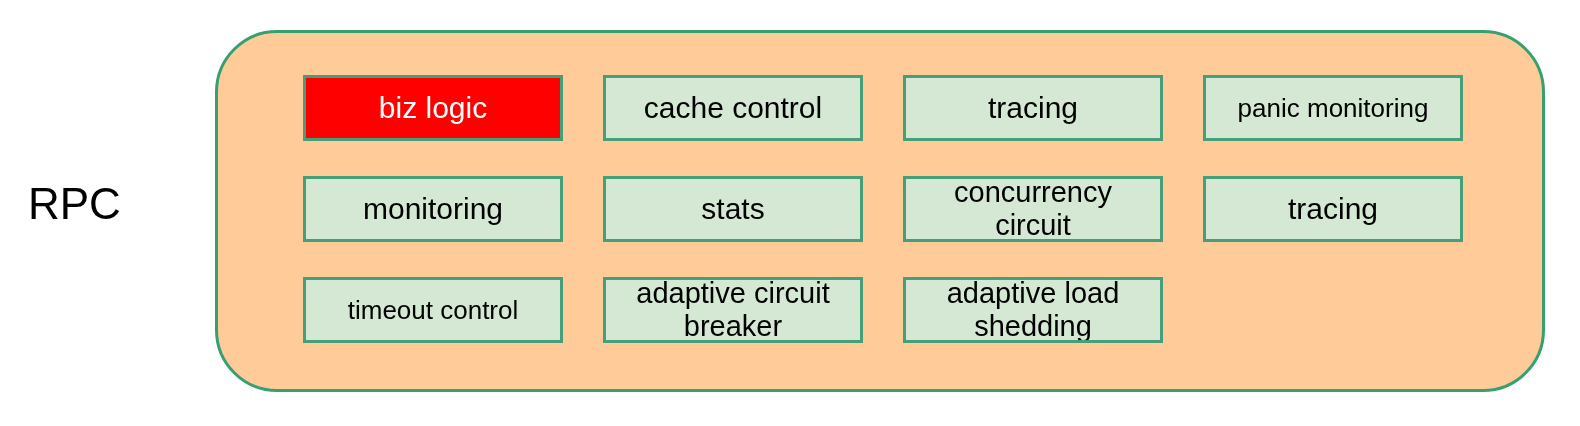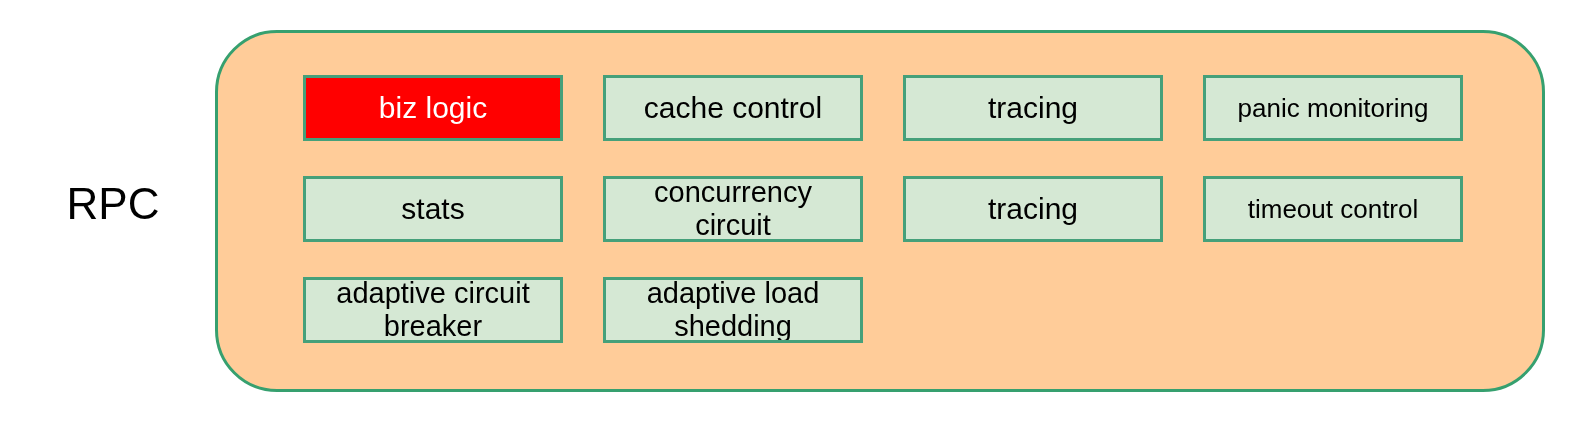--- a/index.html
+++ b/index.html
@@ -21,21 +21,21 @@
     height: 426px;
     background: #ffffff;
   }
 
   
   #rpc-label {
     position: absolute;
     left: 28px;
     top: 178px;
     width: 170px;
-    text-align: center;
+    text-align: left;
     font-size: 44px;
     line-height: 52px;
     color: #000000;
     white-space: nowrap;
   }
 
   
   #rpc-container {
     position: absolute;
     left: 215px;
@@ -121,20 +121,23 @@
       </div>
 
       <div class="chip">
         <span class="chip-label">tracing</span>
       </div>
 
       <div class="chip size-small">
         <span class="chip-label">panic monitoring</span>
       </div>
 
+      <div class="chip">
+        <span class="chip-label">monitoring</span>
+      </div>
 
       <div class="chip">
         <span class="chip-label">stats</span>
       </div>
 
       <div class="chip two-line">
         <span class="chip-label">concurrency
 circuit</span>
       </div>
 

